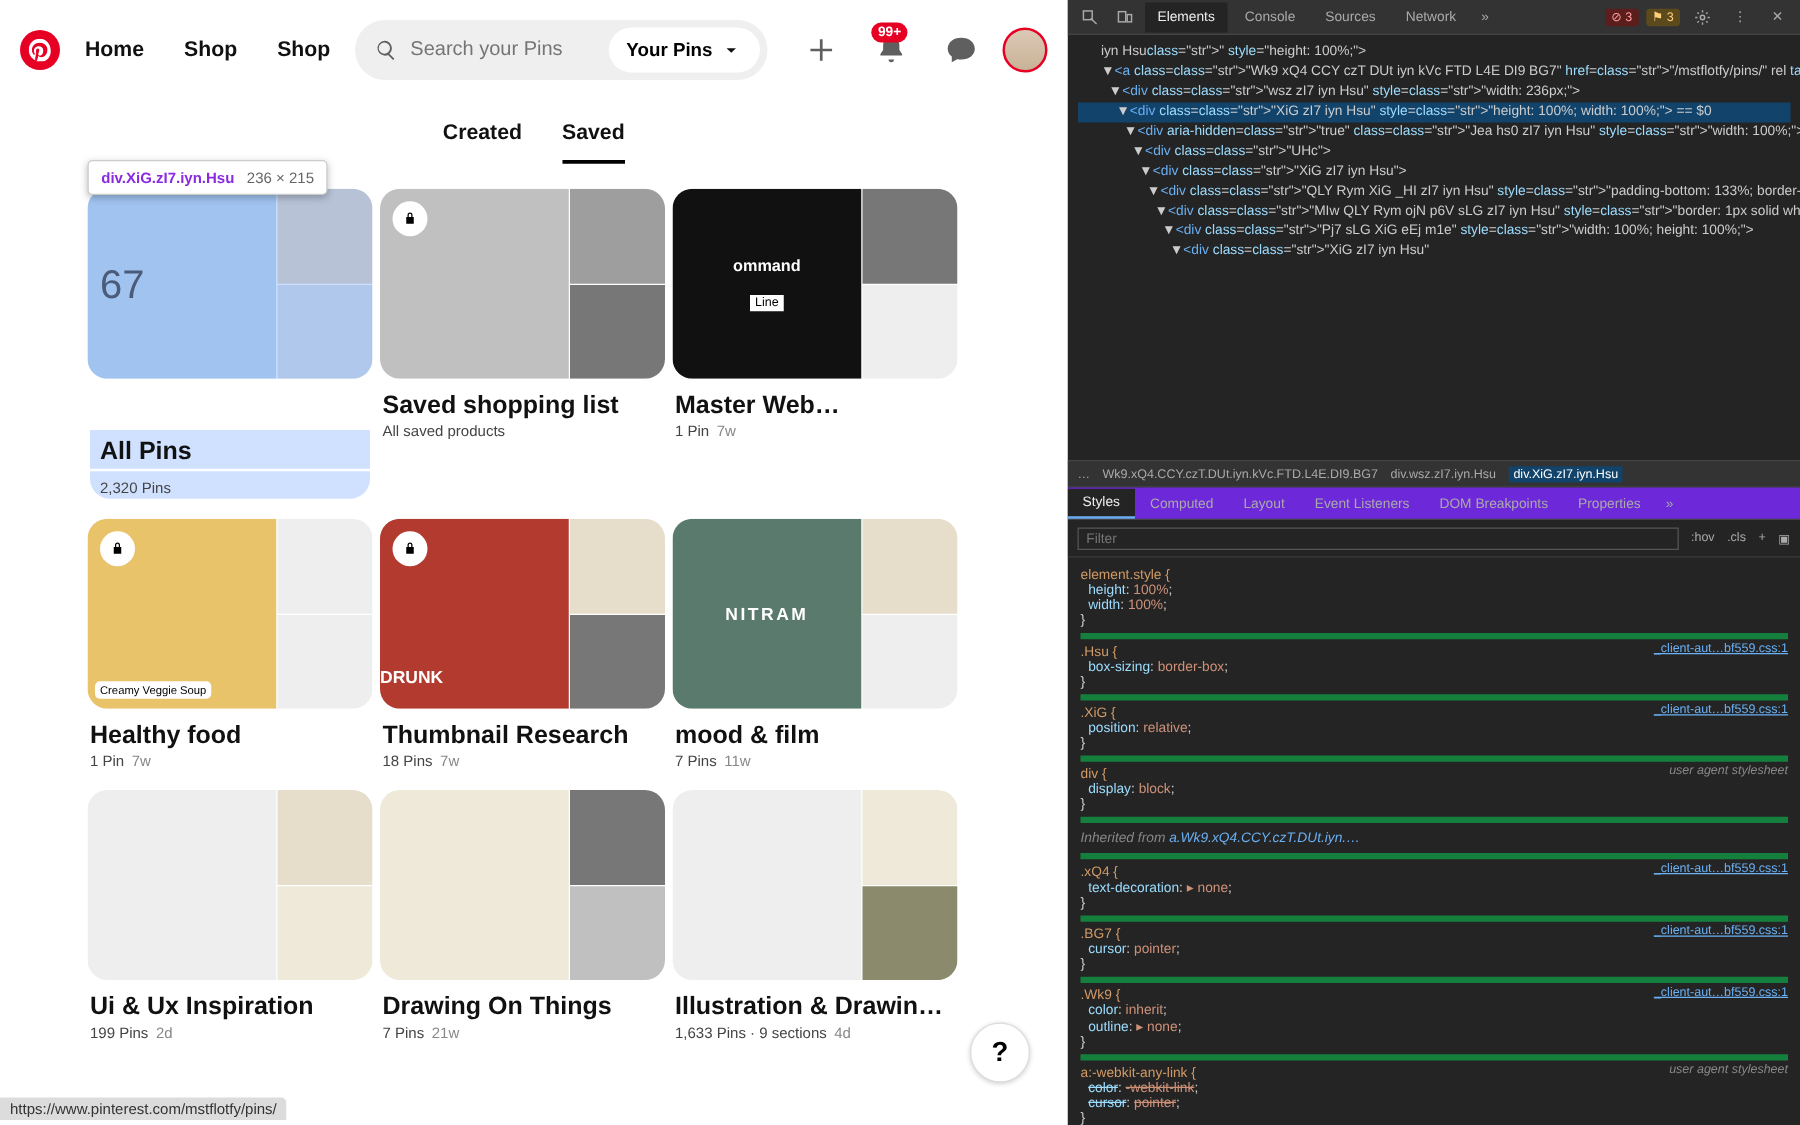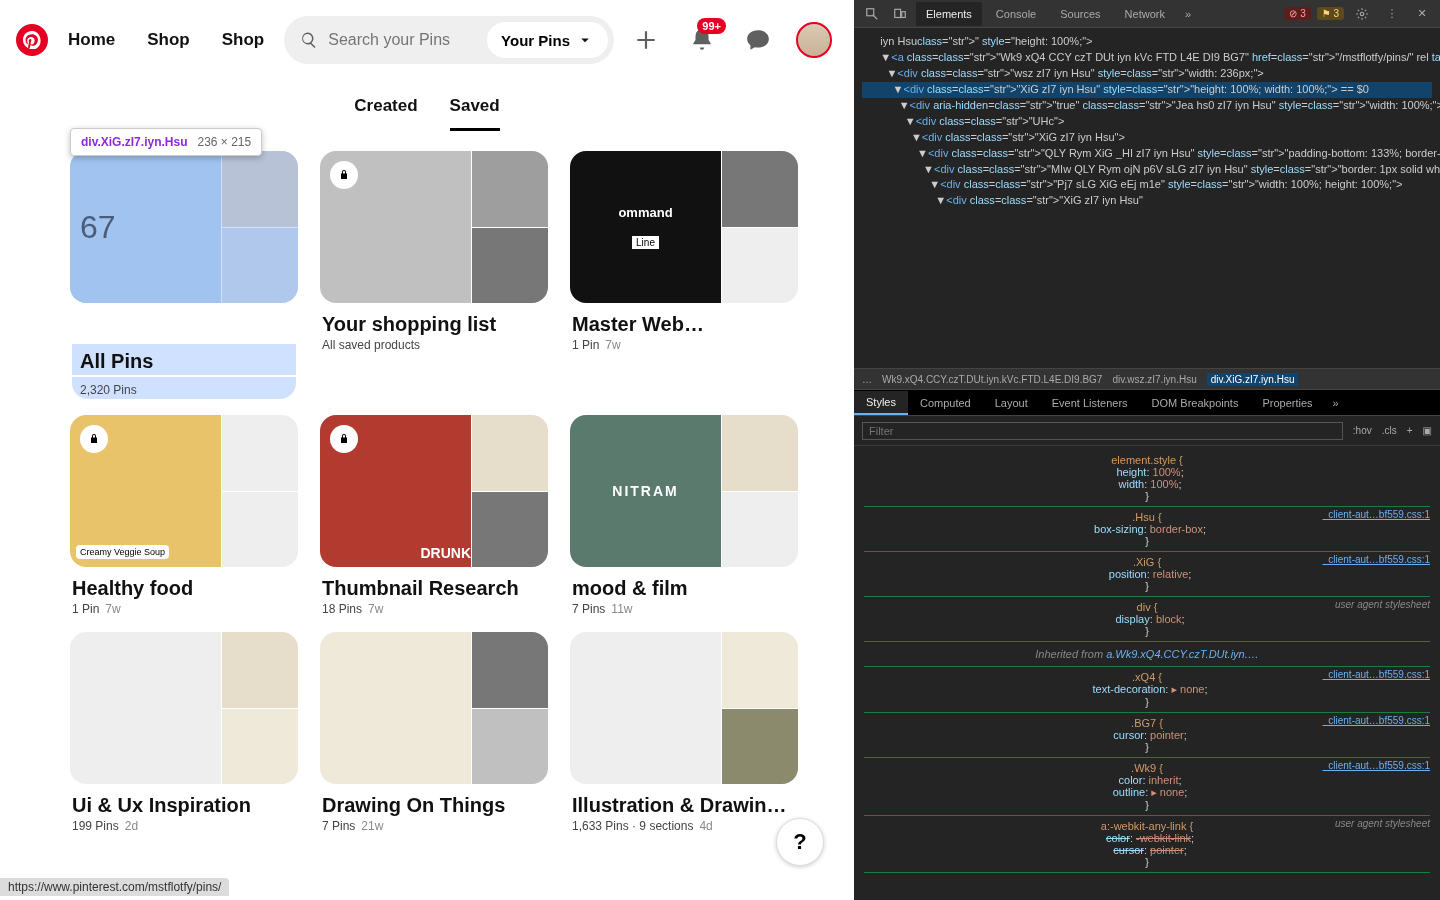--- a/index.html
+++ b/index.html
@@ -8,38 +8,38 @@
 .devtools { width:586px; height:900px; background:#242424; color:#ccc; font-family:Menlo,Consolas,monospace; font-size:11px; overflow:hidden; display:flex; flex-direction:column; }
 
 
 .p-header { display:flex; align-items:center; height:80px; padding:0 16px; gap:8px; }
 .p-logo { width:32px; height:32px; border-radius:50%; background:#e60023; display:flex; align-items:center; justify-content:center; color:#fff; font-weight:700; }
 .p-navlink { font-size:17px; font-weight:600; color:#111; padding:14px 12px; cursor:pointer; }
 .p-search { flex:1; background:#efefef; border-radius:999px; height:48px; display:flex; align-items:center; padding:0 16px; gap:10px; position:relative; }
 .p-search svg { width:18px; height:18px; fill:#5f5f5f; }
 .p-search input { border:none; background:transparent; font-size:16px; color:#5f5f5f; width:200px; outline:none; }
 .p-pill { position:absolute; right:6px; top:6px; bottom:6px; background:#fff; border-radius:999px; display:flex; align-items:center; padding:0 14px; gap:6px; font-weight:600; font-size:15px; cursor:pointer; }
-.hicon { width:48px; height:48px; display:flex; align-items:center; justify-content:center; cursor:pointer; position:relative; }
+.hicon { width:48px; height:48px; display:flex; align-items:center; justify-content:flex-end; cursor:pointer; position:relative; }
 .hicon svg { fill:#5f5f5f; }
 .badge { position:absolute; top:2px; right:0; background:#e60023; color:#fff; font-size:11px; font-weight:700; padding:2px 5px; border-radius:999px; }
 .avatar { width:36px; height:36px; border-radius:50%; background:linear-gradient(#dbc9b5,#c9b297); border:2px solid #e60023; }
 
 
 .p-tabs { display:flex; gap:32px; justify-content:center; margin-top:8px; }
 .p-tab { font-size:17px; font-weight:600; color:#111; padding:8px 0 12px; cursor:pointer; }
 .p-tab.active { border-bottom:3px solid #000; }
 
 
 .inspect-tip { position:absolute; left:70px; top:128px; z-index:50; background:#fff; border:1px solid #ccc; border-radius:4px; box-shadow:0 2px 6px rgba(0,0,0,.25); font-family:Menlo,monospace; font-size:12px; padding:6px 10px; display:flex; gap:10px; }
 .inspect-tip .sel { color:#8a2be2; font-weight:600; }
 .inspect-tip .dim { color:#666; }
 .inspect-tip::after { content:''; position:absolute; left:50px; bottom:-6px; border:6px solid transparent; border-top-color:#fff; }
 
 
-.boards { padding:20px 70px 40px; display:grid; grid-template-columns:repeat(3,228px); gap:16px 22px; }
+.boards { padding:20px 70px 40px; display:grid; grid-template-columns:repeat(3,228px); gap:16px 6px; }
 .board { width:228px; cursor:pointer; }
 .thumbs { width:228px; height:152px; border-radius:16px; overflow:hidden; display:flex; gap:1px; position:relative; }
 .th-main { flex:0 0 151px; }
 .th-side { flex:1; display:flex; flex-direction:column; gap:1px; }
 .th { background:#d8d8d8; }
 .th-side .th { flex:1; }
 .lock { position:absolute; left:10px; top:10px; width:28px; height:28px; border-radius:50%; background:#fff; display:flex; align-items:center; justify-content:center; }
 .lock svg { width:12px; height:12px; fill:#000; }
 .b-title { font-size:20px; font-weight:700; margin:10px 2px 2px; color:#111; white-space:nowrap; overflow:hidden; text-overflow:ellipsis; }
 .b-meta { font-size:12px; color:#444; margin:0 2px; }
@@ -52,21 +52,21 @@
 .all-pins .t1 { background:#d9cfc2; }
 .all-pins .t2 { background:#cfd9e3; }
 .all-pins .b-title,.all-pins .b-meta { position:relative; z-index:2; }
 .all-pins .thumbs + .b-title, .all-pins .thumbs ~ .b-meta { background:rgba(120,170,255,.35); margin-top:0; padding:6px 8px 2px; border-radius:0 0 16px 16px; }
 .all-pins .thumbs + .b-title { border-radius:0;margin-top:41px; }
 
 
 .c-gray1{background:#9e9e9e;} .c-gray2{background:#c0c0c0;} .c-gray3{background:#777;}
 .c-dark{background:#111;color:#fff;display:flex;align-items:center;justify-content:center;flex-direction:column;}
 .c-dark b{font-size:13px;} .c-dark em{font-size:10px;font-style:normal;background:#fff;color:#000;padding:1px 4px;margin-top:16px;}
-.c-yellow{background:#e9c36a;} .c-red{background:#b23a2f;display:flex;align-items:flex-end;justify-content:flex-end;padding-bottom:6px;color:#fff;font-weight:900;font-size:14px;}
+.c-yellow{background:#e9c36a;} .c-red{background:#b23a2f;display:flex;align-items:flex-end;justify-content:flex-start;padding-bottom:18px;color:#fff;font-weight:900;font-size:14px;}
 .c-teal{background:#5a7a6e;color:#fff;display:flex;align-items:center;justify-content:center;font-weight:900;font-size:14px;letter-spacing:2px;}
 .c-beige{background:#e7ddcb;} .c-white2{background:#eee;}
 .c-olive{background:#8c8a6c;} .c-cream{background:#efe9d9;}
 
 
 .fab { position:absolute; right:30px; bottom:34px; width:48px; height:48px; border-radius:50%; background:#fff; border:1px solid #ddd; box-shadow:0 1px 4px rgba(0,0,0,.2); display:flex; align-items:center; justify-content:center; font-size:22px; font-weight:700; cursor:pointer; }
 
 
 .urlbar { position:absolute; left:0; bottom:4px; background:#dcdcdc; color:#333; font-size:12px; padding:2px 8px; border-top-right-radius:4px; }
 
@@ -85,28 +85,28 @@
 .dt-dom { flex:0 0 340px; overflow:auto; padding:6px 8px; line-height:1.45; color:#ccc; }
 .dt-dom .ln { white-space:pre; }
 .tag { color:#6ab0f3; } .attr { color:#9cdcfe; } .eq{color:#ccc;}
 .sel-row { background:#11436b; }
 
 
 .dt-crumb { height:22px; background:#333; border-top:1px solid #444; border-bottom:1px solid #444; display:flex; align-items:center; padding:0 8px; gap:10px; font-size:10px; color:#aaa; overflow:hidden;}
 .dt-crumb span.hl { background:#11436b; color:#fff; padding:1px 4px; }
 
 
-.dt-sub { display:flex; height:26px; background:#000000; border-bottom:1px solid #444; align-items:center; }
+.dt-sub { display:flex; height:26px; background:#6d28d9; border-bottom:1px solid #444; align-items:center; }
 .dt-sub .st { padding:5px 12px; color:#aaa; cursor:pointer; }
 .dt-sub .st.active { color:#eee; border-bottom:2px solid #6ab0f3; background:#242424;}
 .dt-filter { display:flex; align-items:center; height:30px; background:#242424; border-bottom:1px solid #3a3a3a; padding:0 8px; gap:10px; }
 .dt-filter input { flex:1; background:transparent; border:1px solid #555; color:#ccc; padding:2px 6px; font-family:inherit; font-size:11px; }
 .dt-filter .tg { color:#aaa; cursor:pointer; font-size:10px; }
 .dt-styles { flex:1; overflow:auto; padding:4px 10px; }
-.rule { border-bottom:1px solid #15803d; padding:4px 0; position:relative;text-align:center; }
+.rule { border-bottom:5px solid #15803d; padding:4px 0; position:relative; }
 .rule .selname { color:#d19a66; }
 .rule .prop { color:#9cdcfe; } .rule .val { color:#ce9178; }
 .rule .src { position:absolute; right:0; top:2px; color:#6ab0f3; text-decoration:underline; font-size:10px; }
 .rule .ua { position:absolute; right:0; top:2px; color:#888; font-style:italic; font-size:10px; }
 .rule.inherit { color:#888; font-style:italic; padding:6px 0; }
 .rule.inherit a { color:#6ab0f3; }
 .strike { text-decoration:line-through; color:#777; }
 </style>
 </head>
 <body>
@@ -187,21 +187,21 @@
         <div class="th-side">
             <div class="th c-gray1"></div>
             <div class="th c-gray3"></div>
           </div>
         <div class="lock">
             <svg viewBox="0 0 24 24">
               <path d="M12 2a4 4 0 00-4 4v3H6v11h12V9h-2V6a4 4 0 00-4-4zm-2 7V6a2 2 0 114 0v3z"></path>
             </svg>
           </div>
       </div>
-      <div class="b-title">Your shopping list</div>
+      <div class="b-title">Saved shopping list</div>
       <div class="b-meta"><span>All saved products</span></div>
     </div>
 
     <div class="board">
       <div class="thumbs">
         <div class="th th-main c-dark">
             <b>ommand</b>
             <em>Line</em>
           </div>
         <div class="th-side">

